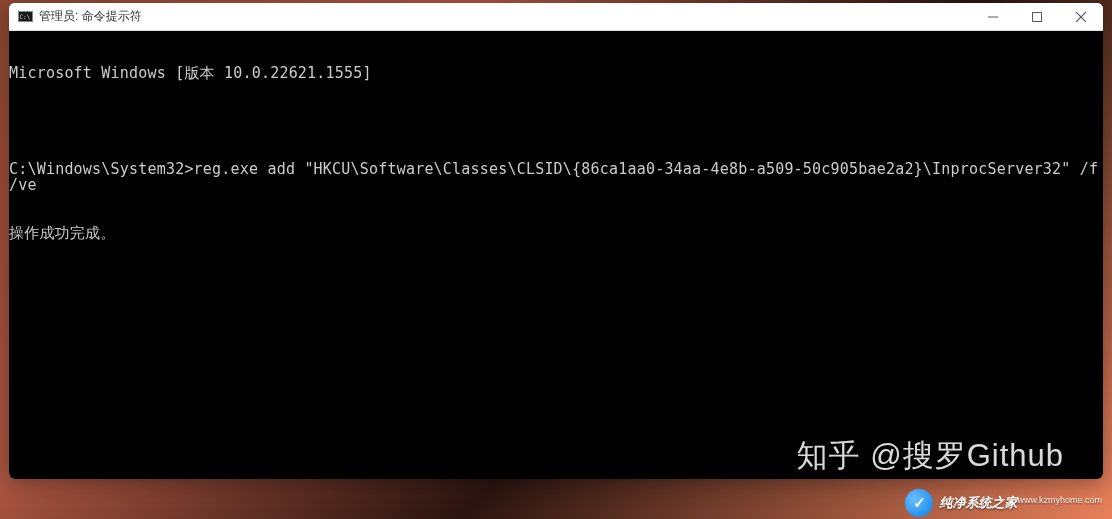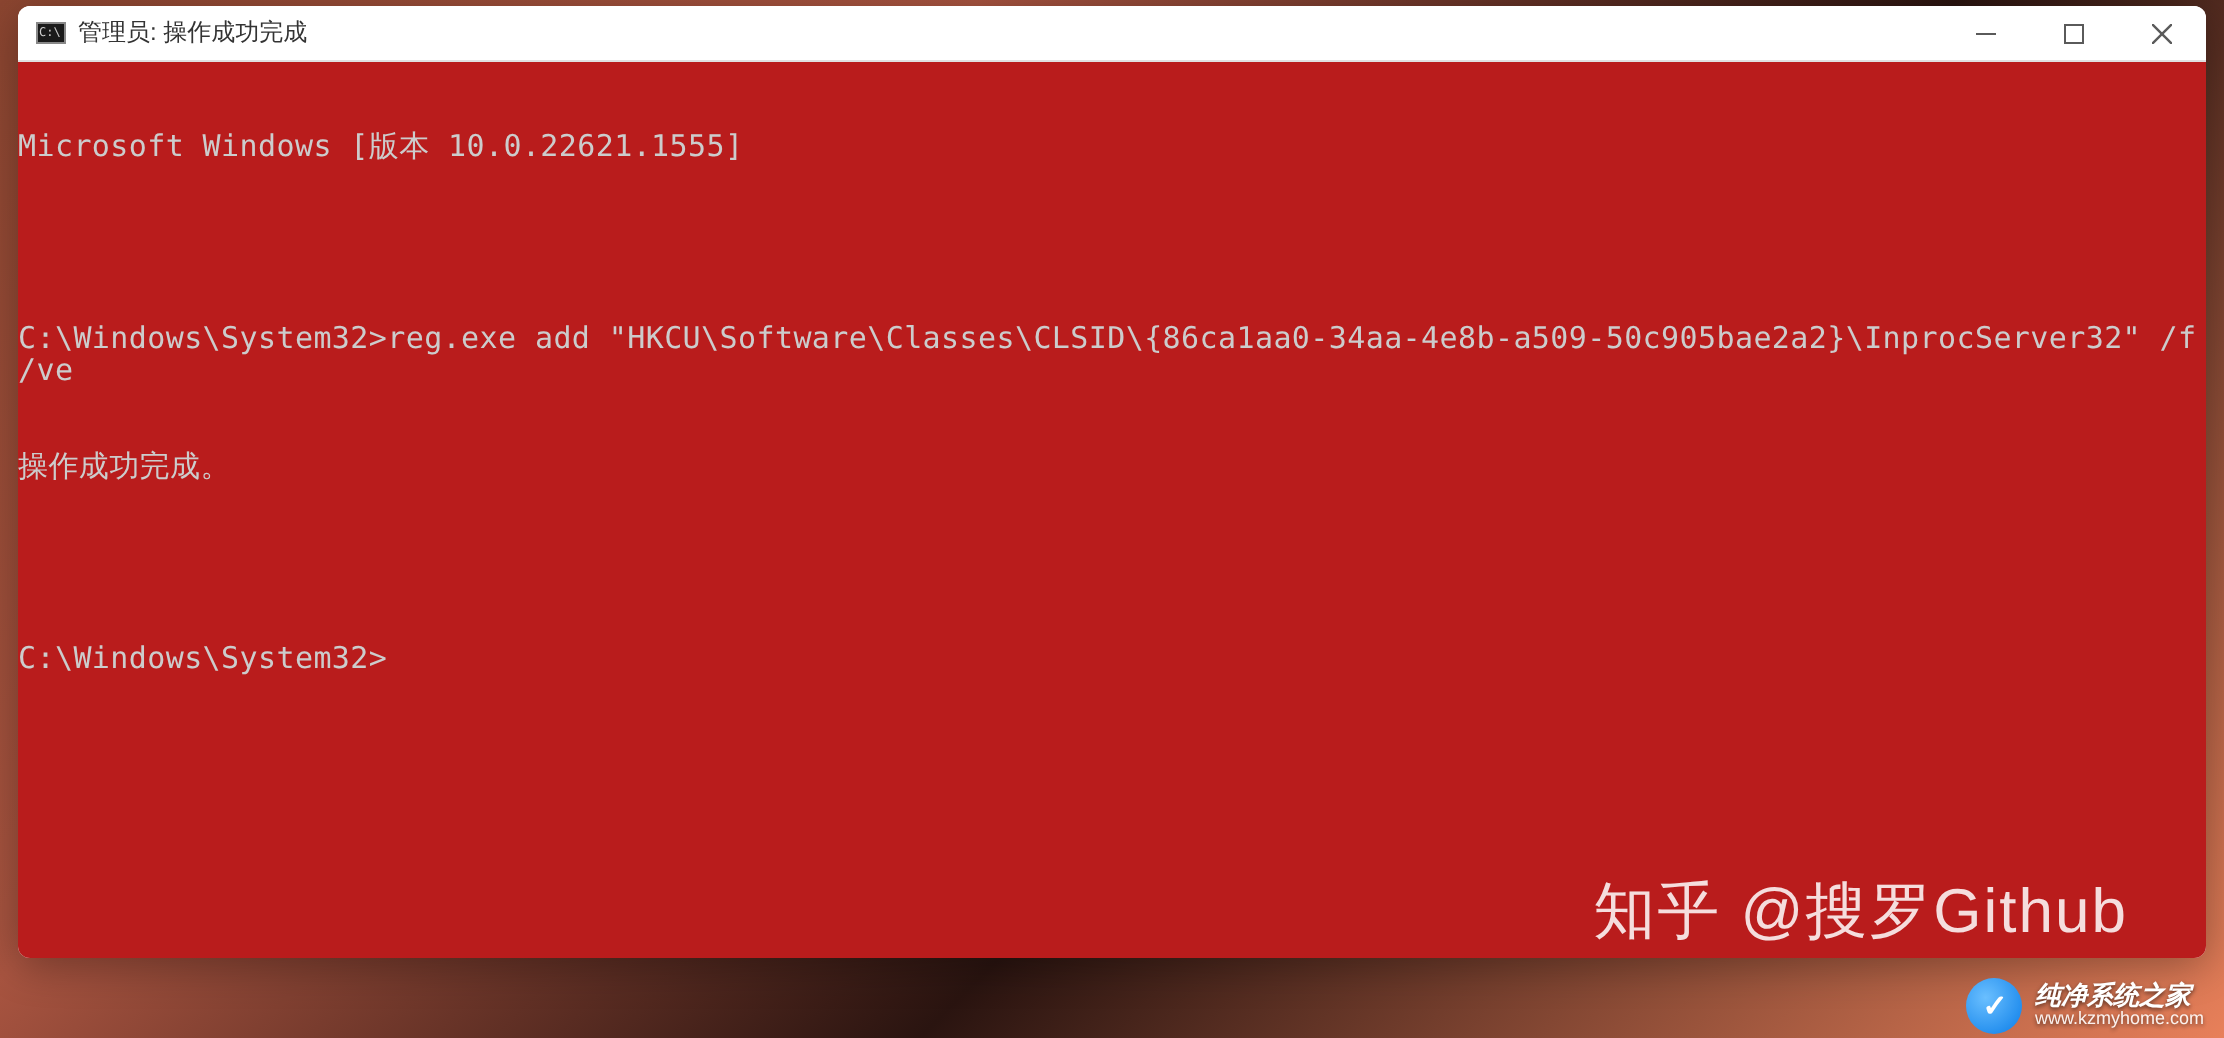--- a/index.html
+++ b/index.html
@@ -74,21 +74,21 @@
       display: flex;
       align-items: center;
       justify-content: center;
       color: #5a5a5a;
       cursor: pointer;
     }
     .win-ctrl svg { width: 10px; height: 10px; stroke: currentColor; fill: none; stroke-width: 1; }
     .win-ctrl.close svg { stroke-width: 1.2; }
     .terminal {
       flex: 1;
-      background: #b91c1c;
+      background: #000000;
       color: #cccccc;
       font-family: "NSimSun", "SimSun", "Consolas", monospace;
       font-size: 15px;
       line-height: 16px;
       padding: 2px 0 0 0;
       overflow: hidden;
       white-space: pre-wrap;
       word-break: break-all;
       letter-spacing: 0.2px;
     }
@@ -121,38 +121,38 @@
       background: radial-gradient(circle at 35% 35%, #6abfff, #0a7de8);
       display: flex;
       align-items: center;
       justify-content: center;
       color: #fff;
       font-size: 15px;
       font-weight: bold;
     }
     .wm2-text {
       display: flex;
-      flex-direction: column;
+      flex-direction: row;
       line-height: 1.1;
       color: #ffffff;
       font-family: "Microsoft YaHei", sans-serif;
       text-shadow: 0 1px 2px rgba(0,0,0,0.6);
     }
     .wm2-main { font-size: 13px; font-weight: 600; font-style: italic; }
     .wm2-sub { font-size: 9px; opacity: 0.9; }
   </style>
 </head>
 <body>
 
 <div class="window">
   <div class="titlebar">
     <div class="titlebar-icon">
       <div class="cmd-box">C:\</div>
     </div>
-    <span class="titlebar-text">管理员: 操作成功完成</span>
+    <span class="titlebar-text">管理员: 命令提示符</span>
     <div class="window-controls">
       <div class="win-ctrl">
         <svg viewBox="0 0 10 10">
             <line x1="0" y1="5" x2="10" y2="5"></line>
           </svg>
       </div>
       <div class="win-ctrl">
         <svg viewBox="0 0 10 10">
             <rect x="0.5" y="0.5" width="9" height="9"></rect>
           </svg>
@@ -164,21 +164,20 @@
           </svg>
       </div>
     </div>
   </div>
   <div class="terminal">
     <div class="line">Microsoft Windows [版本 10.0.22621.1555]</div>
     <div class="blank"></div>
     <div class="line">C:\Windows\System32&gt;reg.exe add "HKCU\Software\Classes\CLSID\{86ca1aa0-34aa-4e8b-a509-50c905bae2a2}\InprocServer32" /f /ve</div>
     <div class="line">操作成功完成。</div>
     <div class="blank"></div>
-    <div class="line">C:\Windows\System32&gt;</div>
   </div>
 </div>
 
 <div class="watermark1">知乎 @搜罗Github</div>
 
 <div class="watermark2">
   <div class="wm2-icon">✓</div>
   <div class="wm2-text">
     <span class="wm2-main">纯净系统之家</span>
     <span class="wm2-sub">www.kzmyhome.com</span>

